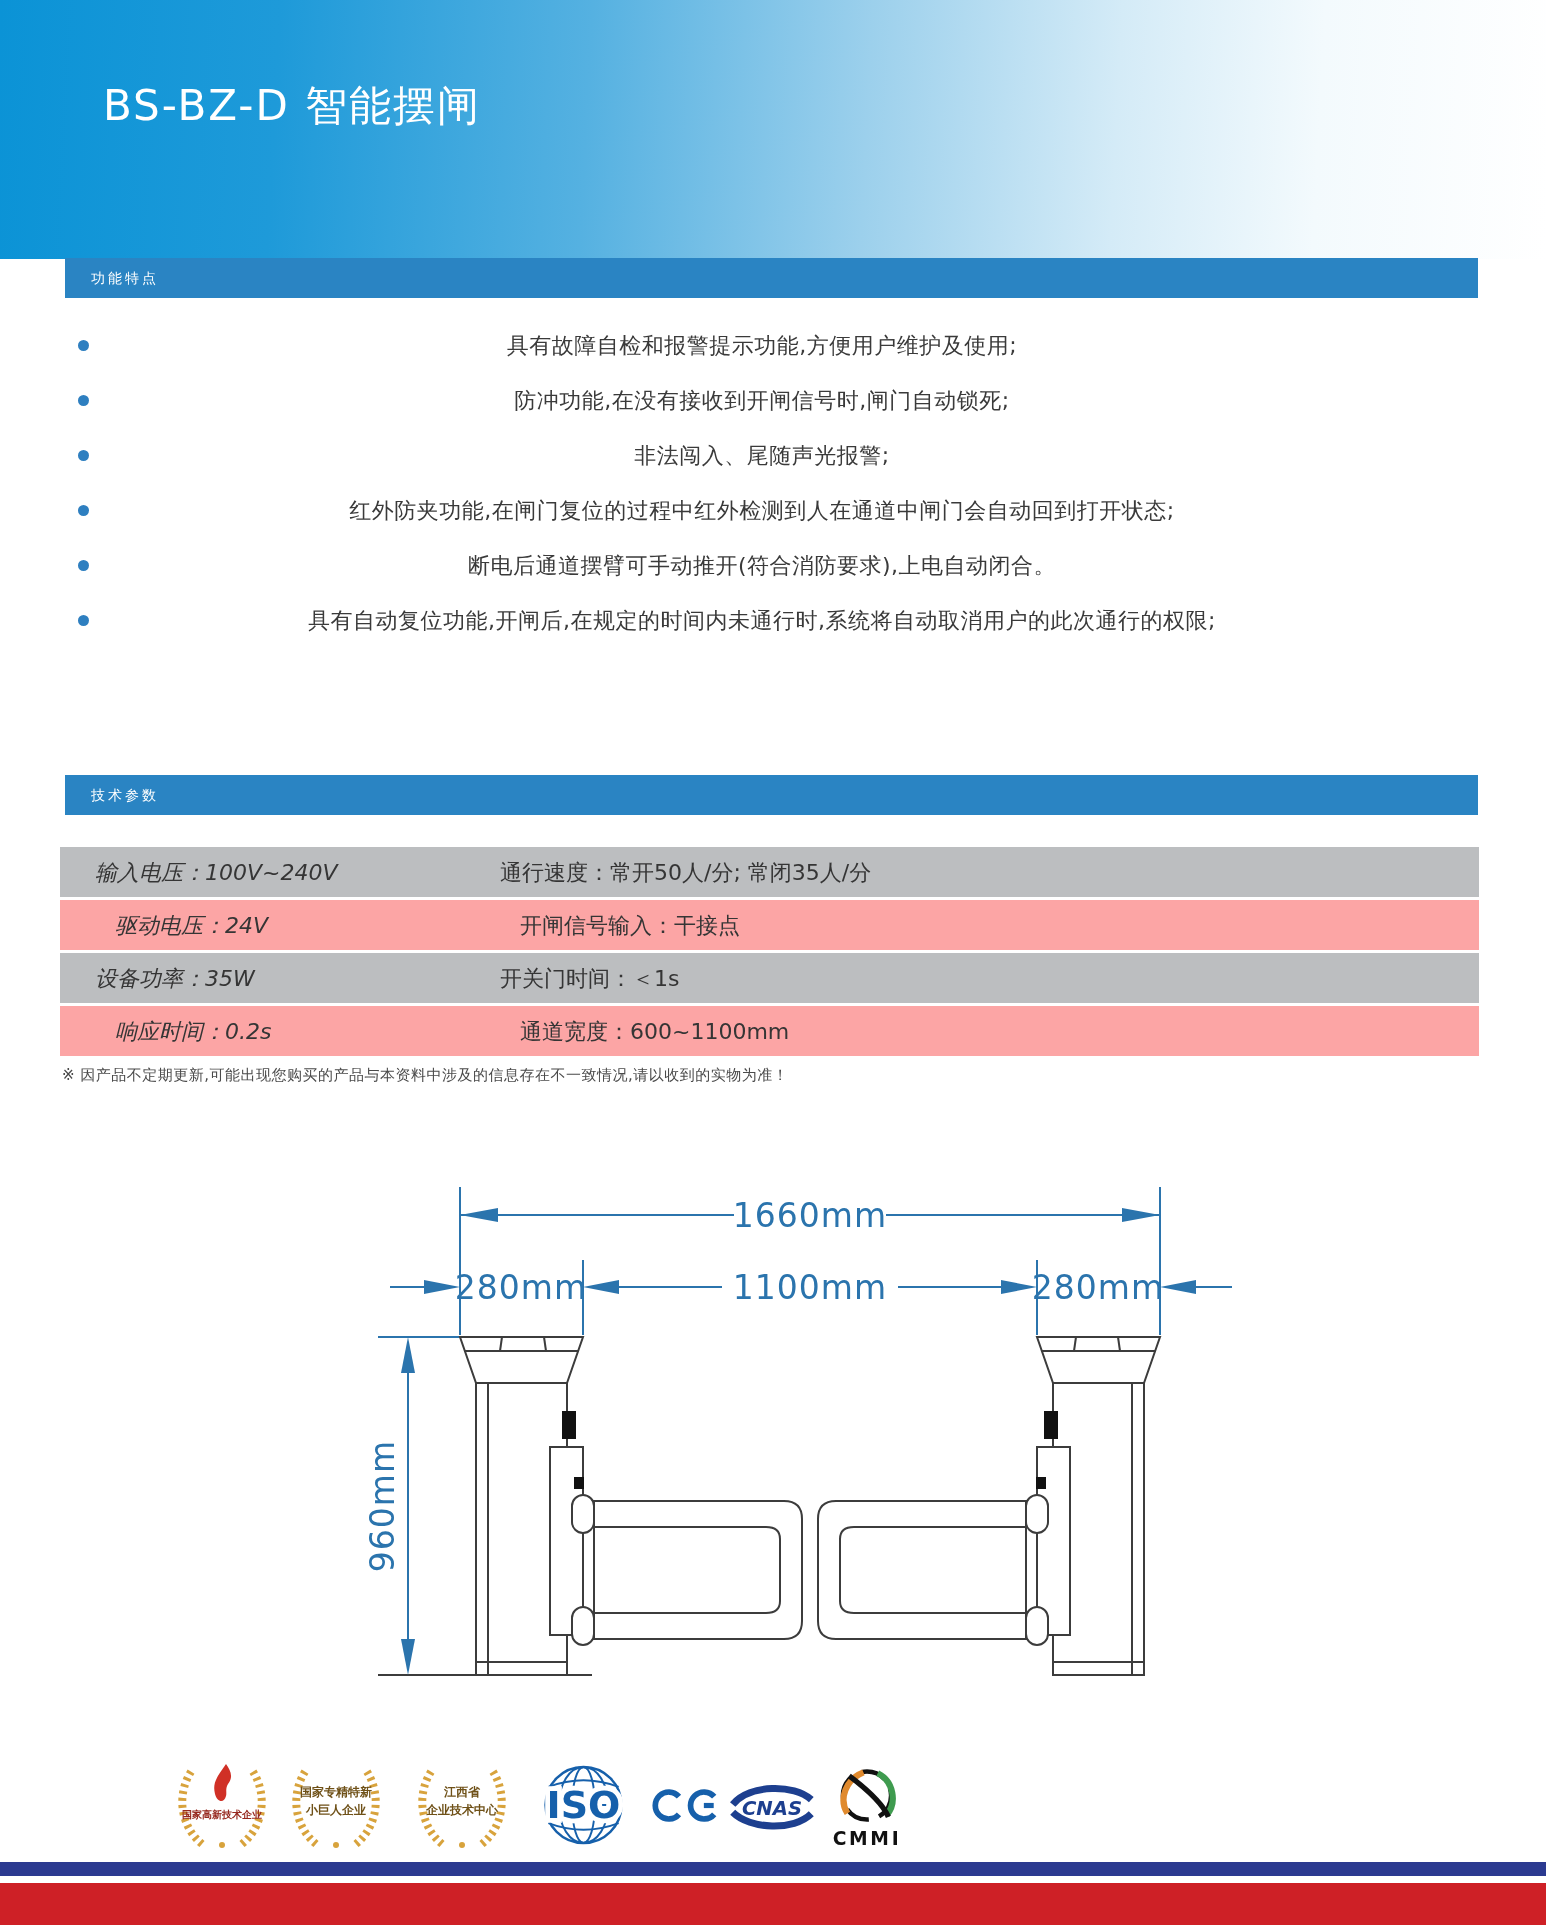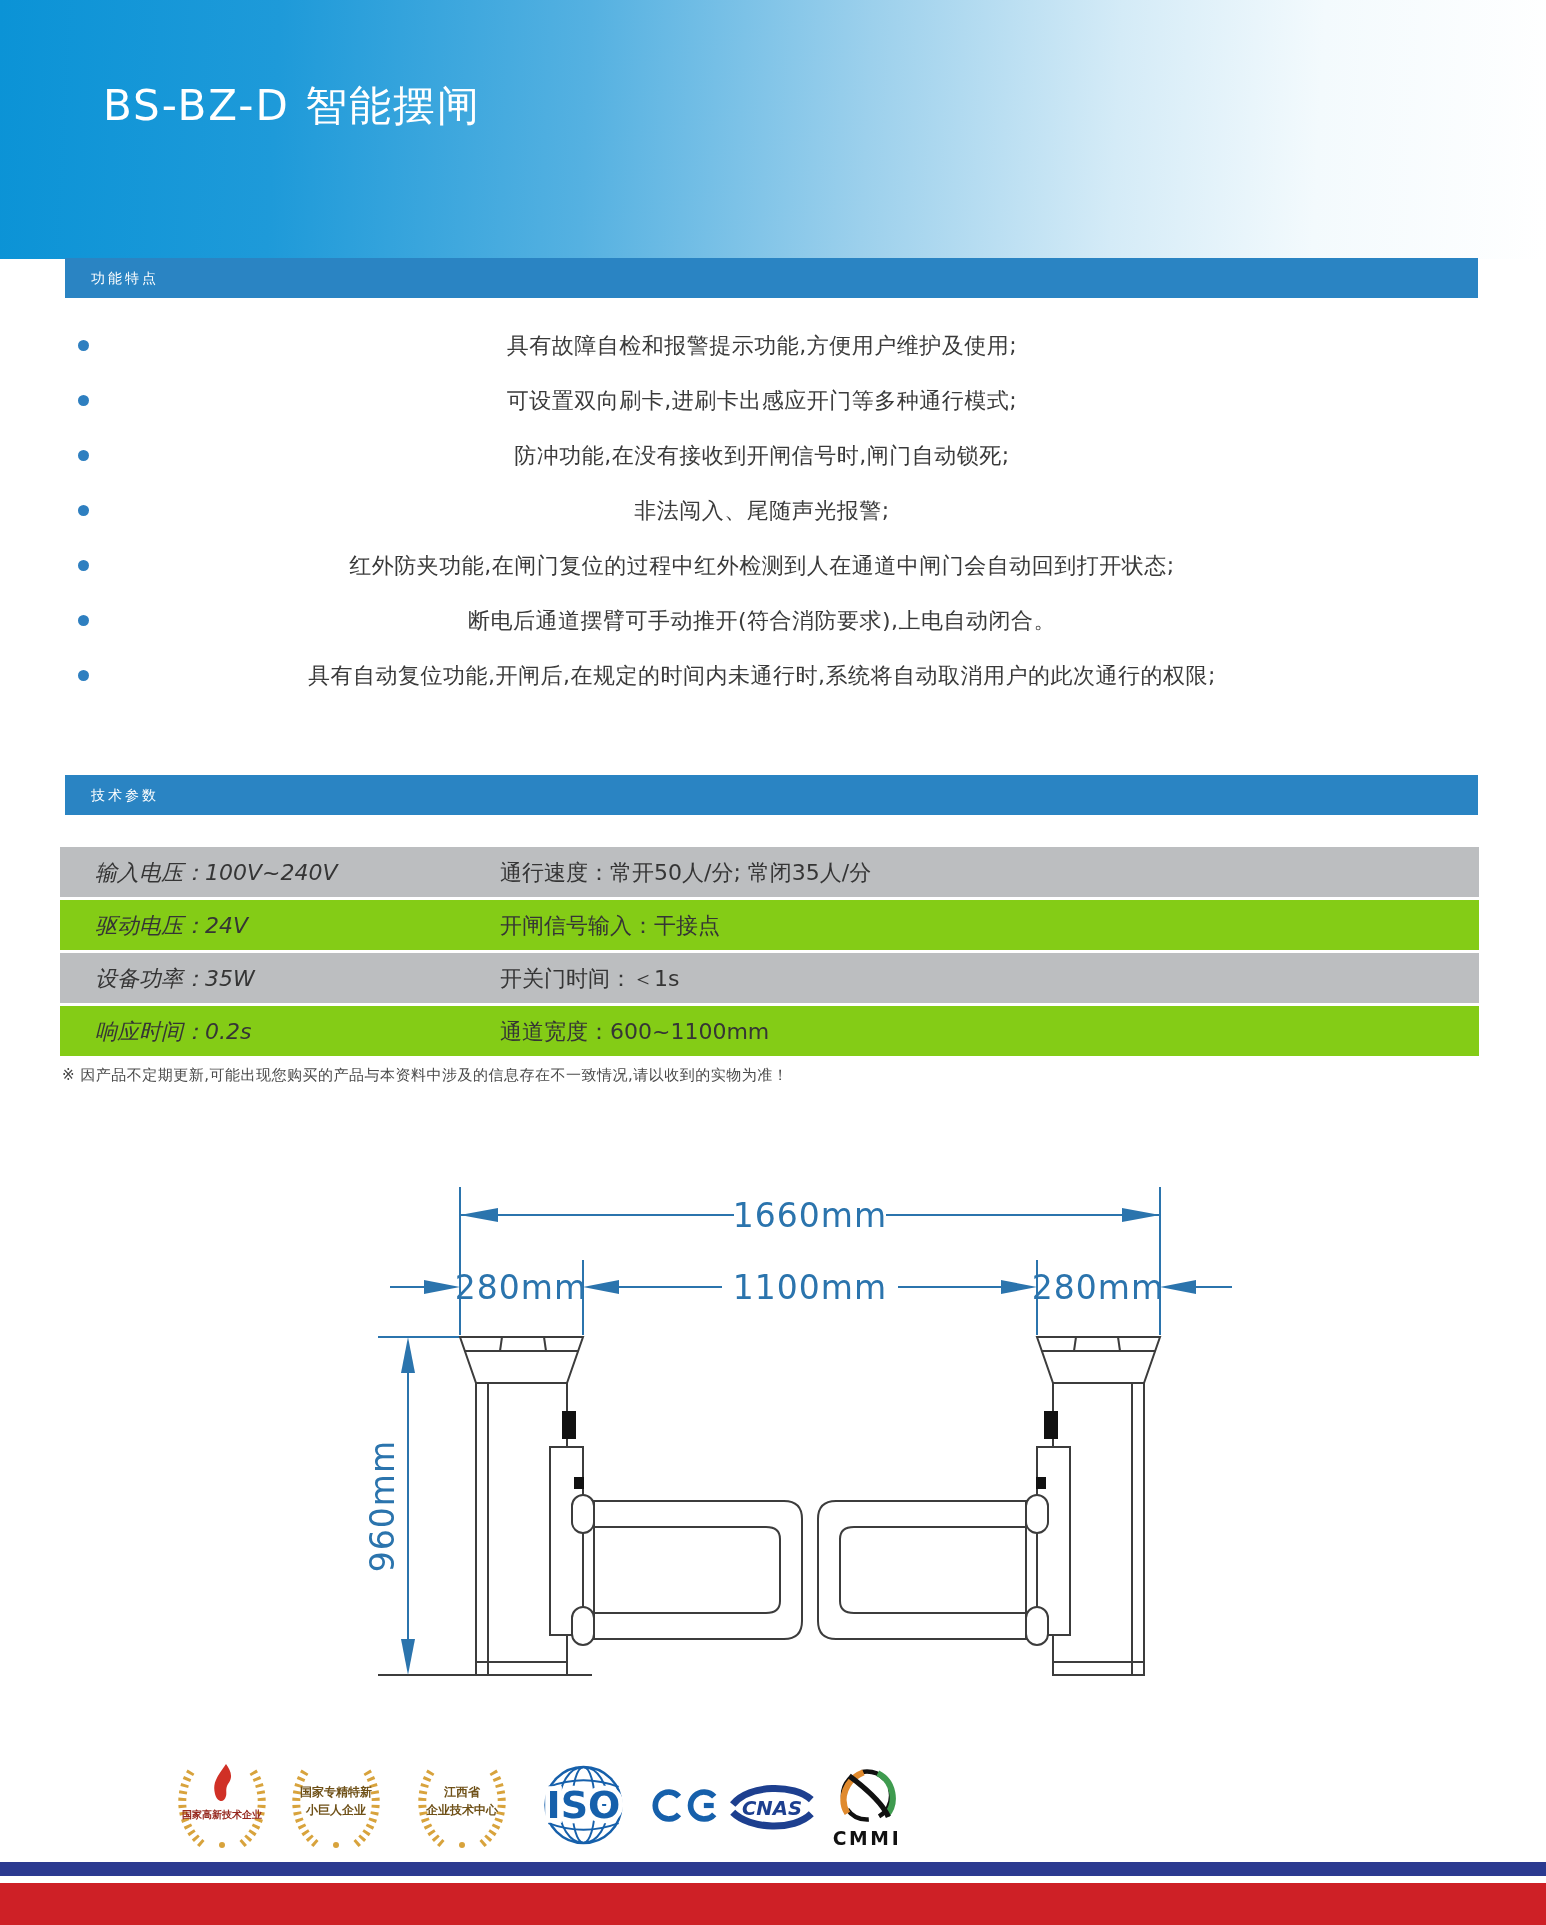--- a/index.html
+++ b/index.html
@@ -17,21 +17,21 @@
   .bar-specs{top:775px;}
   
   .features-list{position:absolute;left:102px;top:334px;margin:0;padding:0;list-style:none;width:1320px;text-align:center;}
   .features-list li{position:relative;font-size:22px;line-height:23px;color:#3a3a3a;
     margin-bottom:32px;letter-spacing:0.5px;}
   .features-list li .dot{position:absolute;left:-24px;top:6px;width:11px;height:11px;border-radius:50%;background:#2e7fc0;}
   
   .spec-table{position:absolute;left:60px;top:847px;width:1419px;}
   .spec-row{display:flex;height:50px;margin-bottom:3px;font-size:22px;line-height:51px;color:#353535;}
   .spec-row.dark{background:#bcbec0;}
-  .spec-row.light{background:#84cc16;}
+  .spec-row.light{background:#fca5a5;padding-left:20px;}
   .spec-left{width:440px;padding-left:35px;box-sizing:border-box;white-space:nowrap;font-style:italic;}
   .spec-right{flex:1;white-space:nowrap;}
   .note{position:absolute;left:62px;top:1066px;font-size:15px;color:#4a4a4a;letter-spacing:0.5px;}
   
   .diagram{position:absolute;left:350px;top:1165px;width:940px;height:540px;}
   .dline{stroke:#3c3c3c;stroke-width:2;fill:none;}
   .dfill{fill:#ffffff;stroke:#3c3c3c;stroke-width:2;}
   .blue{stroke:#2b74ad;stroke-width:2;fill:none;}
   .bluefill{fill:#2b74ad;stroke:none;}
   .dimtxt{fill:#2b74ad;font-size:33px;font-weight:500;text-anchor:middle;letter-spacing:1px;}
@@ -45,21 +45,20 @@
 
 <div class="page">
 
   <div class="header">
     <div class="title">BS-BZ-D 智能摆闸</div>
   </div>
 
   <div class="section-bar bar-features">功能特点</div>
   <ul class="features-list">
     <li><span class="dot"></span><span>具有故障自检和报警提示功能,方便用户维护及使用;</span></li>
-    <li><span class="dot"></span><span>可设置双向刷卡,进刷卡出感应开门等多种通行模式;</span></li>
     <li><span class="dot"></span><span>防冲功能,在没有接收到开闸信号时,闸门自动锁死;</span></li>
     <li><span class="dot"></span><span>非法闯入、尾随声光报警;</span></li>
     <li><span class="dot"></span><span>红外防夹功能,在闸门复位的过程中红外检测到人在通道中闸门会自动回到打开状态;</span></li>
     <li><span class="dot"></span><span>断电后通道摆臂可手动推开(符合消防要求),上电自动闭合。</span></li>
     <li><span class="dot"></span><span>具有自动复位功能,开闸后,在规定的时间内未通行时,系统将自动取消用户的此次通行的权限;</span></li>
   </ul>
 
   <div class="section-bar bar-specs">技术参数</div>
   <div class="spec-table">
     <div class="spec-row dark">

